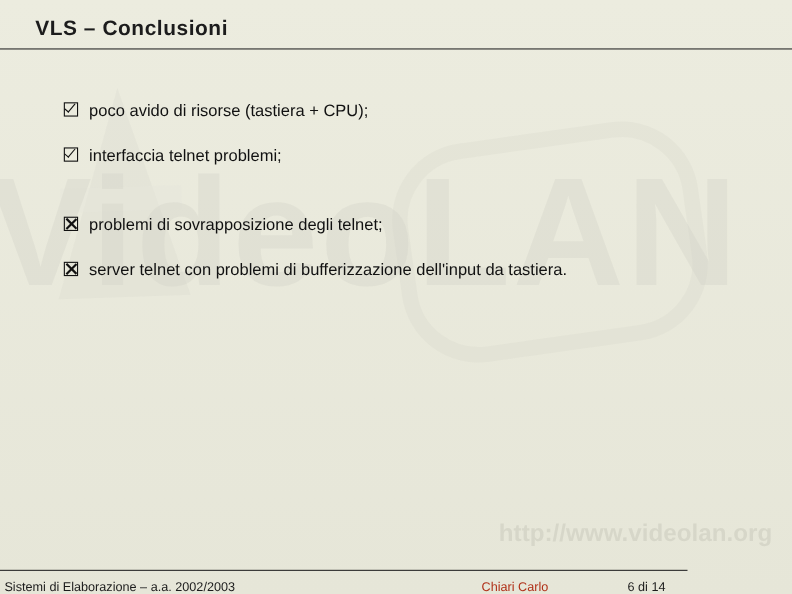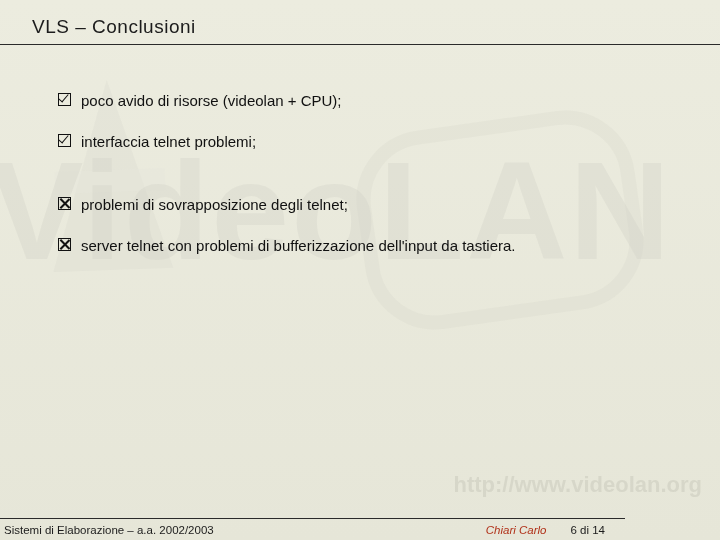--- a/index.html
+++ b/index.html
@@ -79,21 +79,21 @@
     position: absolute;
     top: 16px;
     left: 0;
     width: 720px;
     padding: 0 32px 6px 32px;
     border-bottom: 1px solid #2a2a2a;
   }
   .title-bar h1 {
     font-family: Arial, Helvetica, sans-serif;
     font-size: 19px;
-    font-weight: 400;
+    font-weight: 700;
     color: #1c1c1c;
     letter-spacing: 0.5px;
   }
 
   .content {
     position: absolute;
     top: 90px;
     left: 58px;
     right: 40px;
   }
@@ -135,28 +135,28 @@
 
   .group-gap { height: 22px; }
 
   .footer {
     position: absolute;
     left: 0; bottom: 0;
     width: 625px;
     height: 22px;
     border-top: 1px solid #2a2a2a;
     display: flex;
-    align-items: center;
+    align-items: flex-end;
     font-family: Arial, Helvetica, sans-serif;
     font-size: 11.5px;
     color: #1c1c1c;
     padding: 0 20px 0 4px;
   }
   .footer .left { flex: 1; }
-  .footer .center { color: #b03018; margin-right: 24px; font-style: italic; }
+  .footer .center { color: #b03018; margin-right: 72px; }
   .footer .right { }
 </style>
 </head>
 <body>
 
 <div class="slide">
 
   <div class="watermark">
     <div class="wm-cone"></div>
     <div class="wm-cone-stripe"></div>
@@ -166,21 +166,21 @@
   </div>
 
   <div class="title-bar">
     <h1>VLS –  Conclusioni</h1>
   </div>
 
   <div class="content">
 
     <div class="bullet">
       <span class="icon-box icon-check"></span>
-      <span>poco avido di risorse (videolan + CPU);</span>
+      <span>poco avido di risorse (tastiera + CPU);</span>
     </div>
     <div class="bullet">
       <span class="icon-box icon-check"></span>
       <span>interfaccia telnet problemi;</span>
     </div>
 
     <div class="group-gap"></div>
 
     <div class="bullet">
       <span class="icon-box icon-cross"></span>

